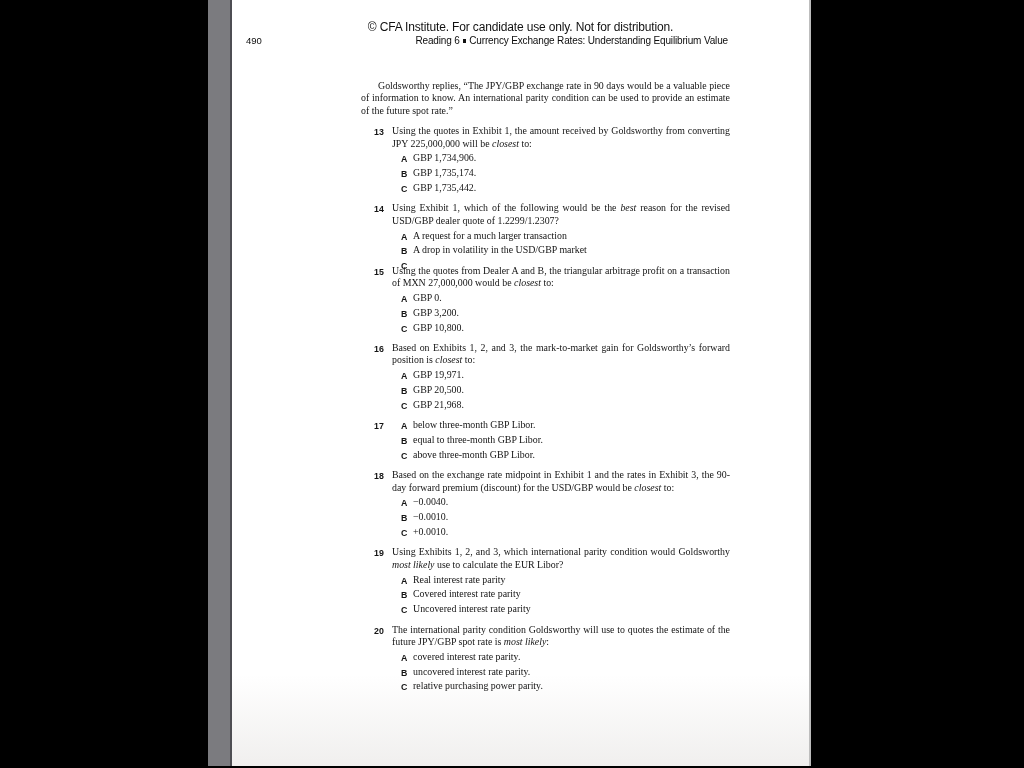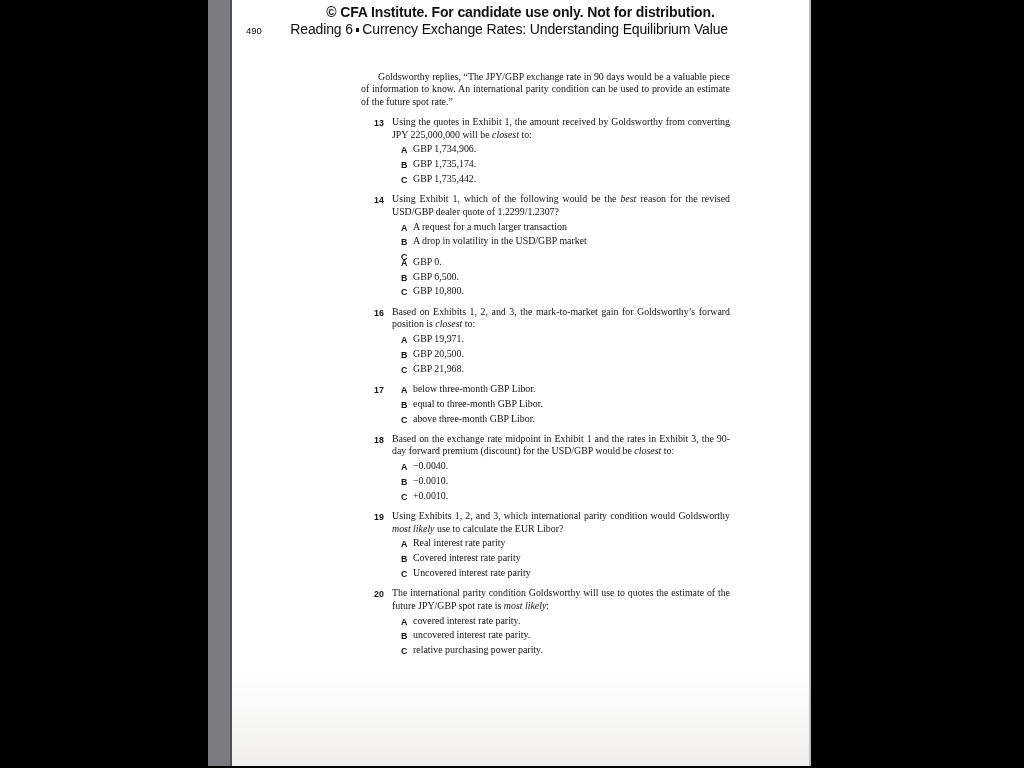--- a/index.html
+++ b/index.html
@@ -11,31 +11,31 @@
     position:absolute;left:208px;top:0;width:22px;height:766px;
     background:#7b7b7f;border-right:2px solid #4e4e53;
   }
   .page{
     position:absolute;left:232px;top:0;width:577px;height:766px;
     background:linear-gradient(180deg,#ffffff 0%,#ffffff 88%,#f0efee 100%);
     border-right:2px solid #bdbdbd;
     color:#161616;box-sizing:content-box;
   }
   .copyright{
-    text-align:center;padding-top:4px;
-    font-family:"Liberation Sans", sans-serif;font-weight:700;
-    font-size:14px;letter-spacing:-0.15px;color:#111;
+    text-align:center;padding-top:20px;
+    font-family:"Liberation Sans", sans-serif;font-weight:400;
+    font-size:12px;letter-spacing:-0.15px;color:#111;
   }
   .header-row{
     display:flex;justify-content:space-between;align-items:baseline;
     padding:1px 81px 0 14px;
     font-family:"Liberation Sans", sans-serif;font-weight:400;color:#0d0d0d;
   }
   .pagenum{font-size:9.5px;}
-  .reading-title{font-size:14px;letter-spacing:-0.15px;text-align:left;}
+  .reading-title{font-size:10px;letter-spacing:-0.15px;text-align:left;}
   .sq{display:inline-block;width:3.5px;height:3.5px;background:#111;margin:0 3px 1px 3px;vertical-align:middle;}
   .content{
     margin:0 79px 0 129px;padding-top:34px;
     font-size:9.9px;line-height:12.4px;color:#141414;
   }
   .intro{margin:0;text-indent:17px;text-align:justify;}
   .questions{margin-top:6px;}
   .question{margin-top:8px;}
   .qrow{position:relative;padding-left:31px;text-align:justify;}
   .qnum{
@@ -97,27 +97,31 @@
         <div class="option">
           <span class="olet">B</span>
           <span class="otext">A drop in volatility in the USD/GBP market</span>
         </div>
         <div class="option">
           <span class="olet">C</span>
         </div>
       </div>
 
       <div class="question">
+        <div class="qrow">
+          <span class="qnum">15</span>
+          <span class="qstem"><span>Using the quotes from Dealer A and B, the triangular arbitrage profit on a transaction of MXN 27,000,000 would be </span><em>closest</em><span> to:</span></span>
+        </div>
         <div class="option">
           <span class="olet">A</span>
           <span class="otext">GBP 0.</span>
         </div>
         <div class="option">
           <span class="olet">B</span>
-          <span class="otext">GBP 6,500.</span>
+          <span class="otext">GBP 3,200.</span>
         </div>
         <div class="option">
           <span class="olet">C</span>
           <span class="otext">GBP 10,800.</span>
         </div>
       </div>
 
       <div class="question">
         <div class="qrow">
           <span class="qnum">16</span>

